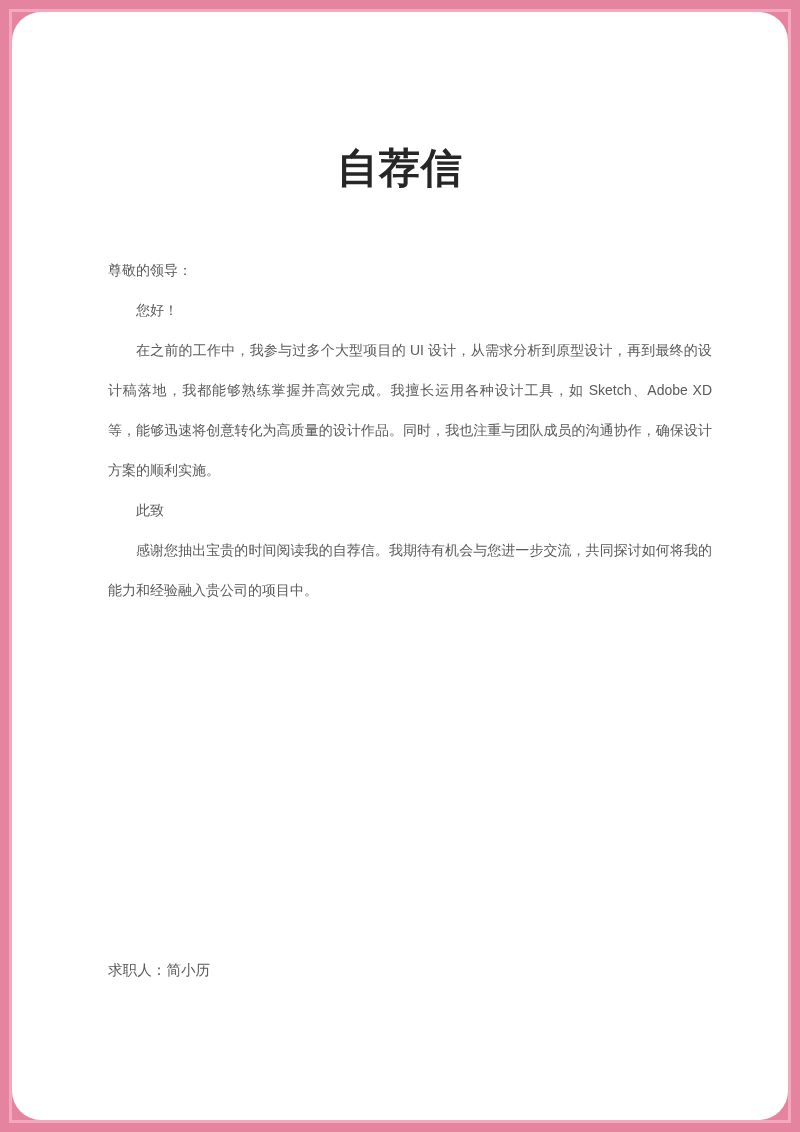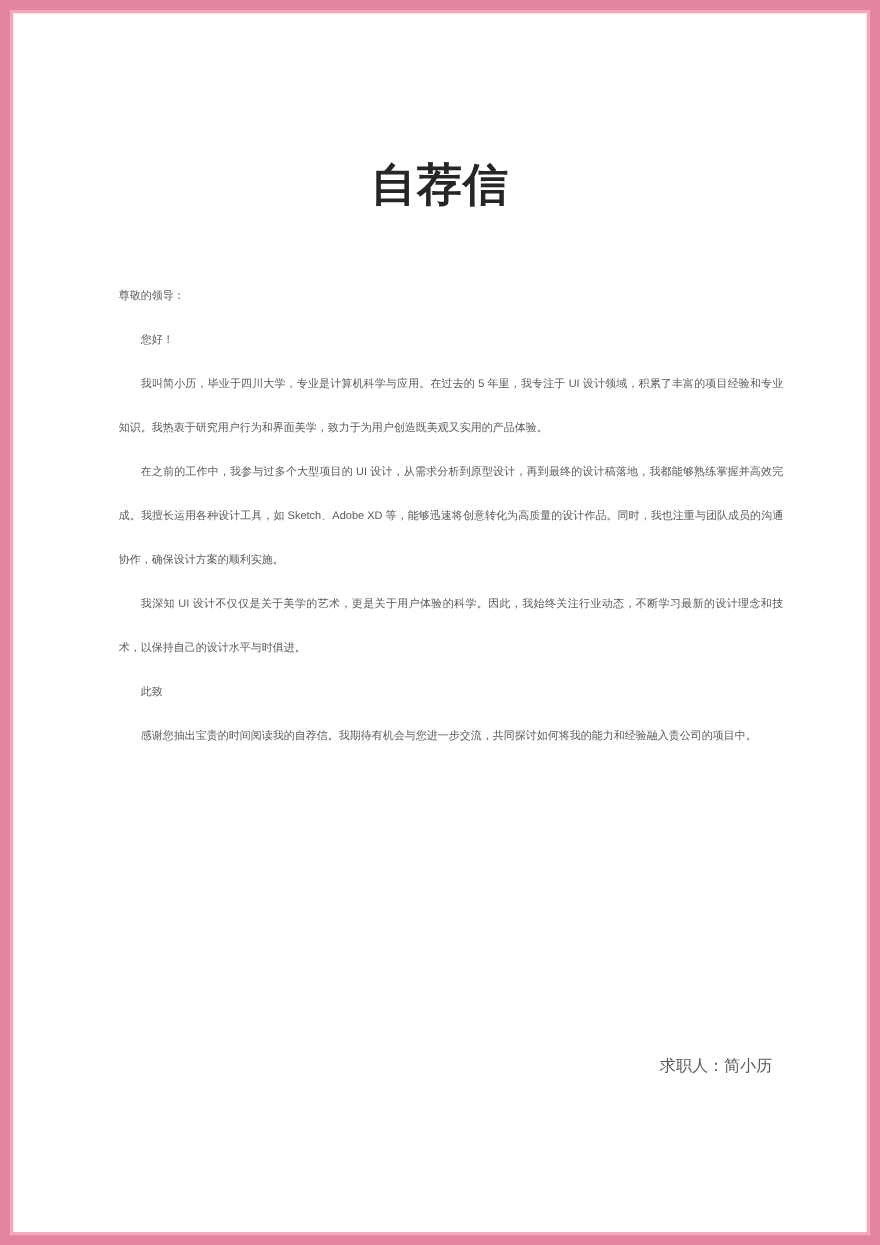--- a/index.html
+++ b/index.html
@@ -34,41 +34,42 @@
     pointer-events: none;
   }
 
   .page-sheet {
     position: relative;
     box-sizing: border-box;
     width: 776px;
     height: 1108px;
     background: #ffffff;
     z-index: 2;
+    border-radius: 29px;
   }
 
   .doc-title {
     position: absolute;
     left: 0;
     top: 134px;
     width: 776px;
     text-align: center;
     font-size: 41px;
     font-weight: bold;
     color: #262626;
     letter-spacing: 1px;
     line-height: 1.1;
   }
 
   .letter-body {
     position: absolute;
     left: 96px;
     top: 238px;
     width: 604px;
-    font-size: 10px;
+    font-size: 14px;
     color: #5a5a5a;
     line-height: 40px;
     text-align: justify;
     text-justify: inter-ideograph;
   }
 
   .para {
     margin: 0;
     text-indent: 2em;
   }
@@ -77,41 +78,38 @@
   }
 
   .sign-block {
     position: absolute;
     left: 96px;
     top: 938px;
     width: 604px;
     font-size: 14.6px;
     color: #5a5a5a;
     line-height: 40px;
-    text-align: right;
   }
   .sign-line {
     margin: 0;
     padding-right: 10px;
   }
 </style>
 </head>
 <body>
 
 <div class="page-frame">
   <div class="page-sheet">
 
     <div class="doc-title">自荐信</div>
 
     <div class="letter-body">
       <p class="para flush">尊敬的领导：</p>
       <p class="para">您好！</p>
-      <p class="para">我叫简小历，毕业于四川大学，专业是计算机科学与应用。在过去的 5 年里，我专注于 UI 设计领域，积累了丰富的项目经验和专业知识。我热衷于研究用户行为和界面美学，致力于为用户创造既美观又实用的产品体验。</p>
       <p class="para">在之前的工作中，我参与过多个大型项目的 UI 设计，从需求分析到原型设计，再到最终的设计稿落地，我都能够熟练掌握并高效完成。我擅长运用各种设计工具，如 Sketch、Adobe XD 等，能够迅速将创意转化为高质量的设计作品。同时，我也注重与团队成员的沟通协作，确保设计方案的顺利实施。</p>
-      <p class="para">我深知 UI 设计不仅仅是关于美学的艺术，更是关于用户体验的科学。因此，我始终关注行业动态，不断学习最新的设计理念和技术，以保持自己的设计水平与时俱进。</p>
       <p class="para">此致</p>
       <p class="para">感谢您抽出宝贵的时间阅读我的自荐信。我期待有机会与您进一步交流，共同探讨如何将我的能力和经验融入贵公司的项目中。</p>
     </div>
 
     <div class="sign-block">
       <p class="sign-line">求职人：简小历</p>
     </div>
 
   </div>
 </div>

